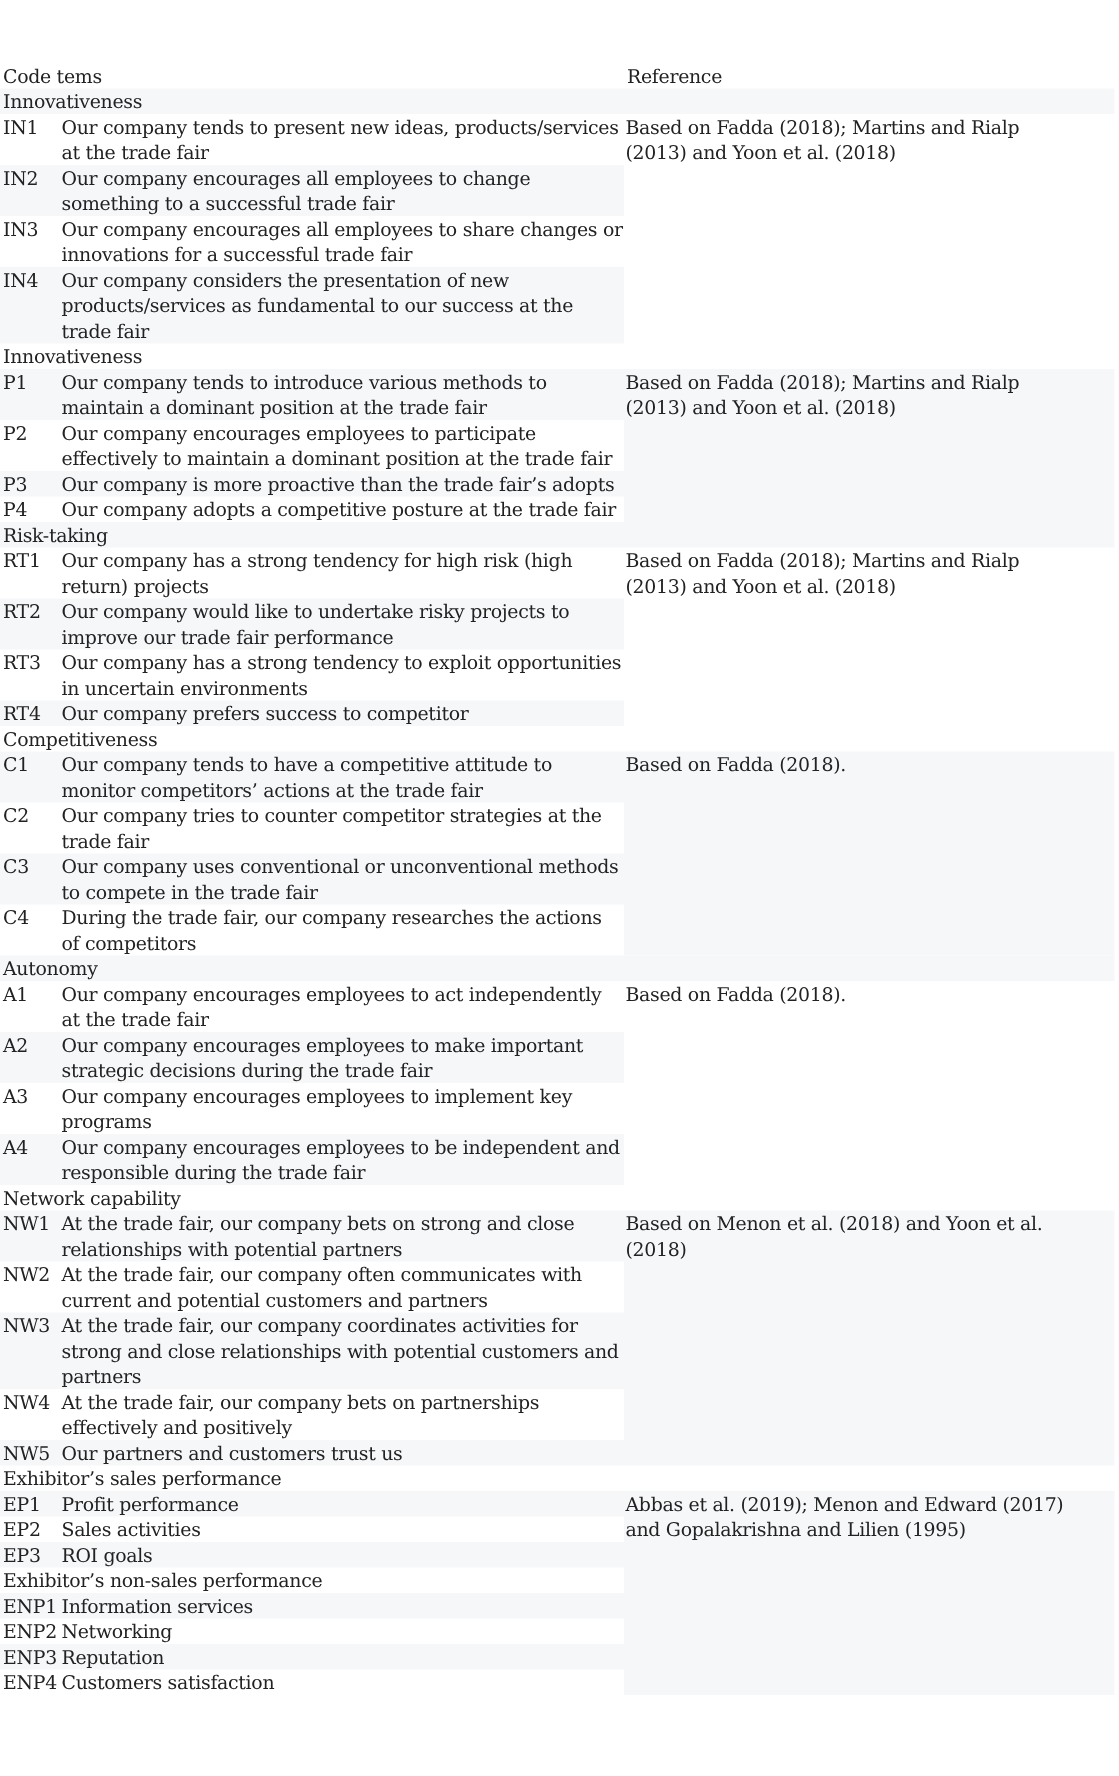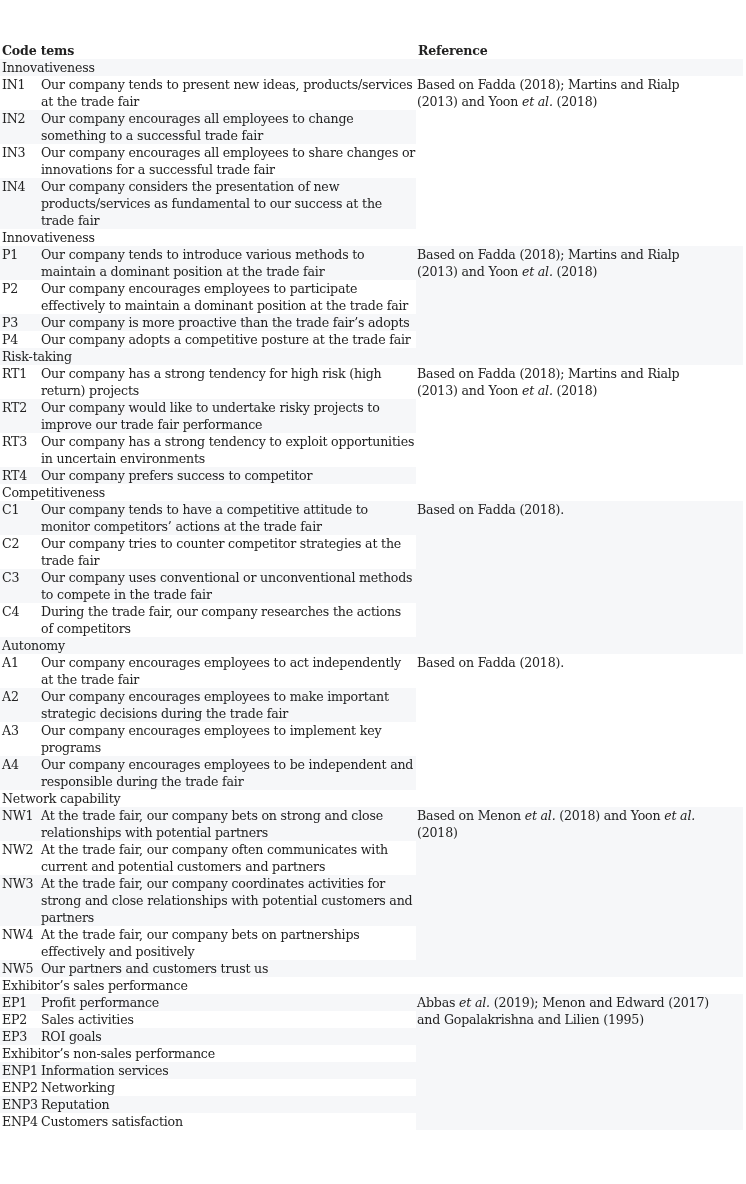--- a/index.html
+++ b/index.html
@@ -14,25 +14,25 @@
       width: 743px;
       table-layout: fixed;
       font-size: 12.6px;
       line-height: 17px;
     }
     col.code { width: 40px; }
     col.item { width: 376px; }
     col.ref  { width: 327px; }
     td, th { padding: 0 0 0 2px; vertical-align: top; text-align: left; letter-spacing: -0.2px; }
     td.item, td.ref { padding-left: 1px; }
-    th { font-weight: bold; height: 17px; }
+    th { font-weight: normal; height: 17px; }
     tr.shade td.code, tr.shade td.item, tr.shade td.group { background: #f6f7f9; }
     td.ref.shade { background: #f6f7f9; }
     td.ref { padding-right: 24px; }
-    .it { font-style: italic; }
+    .it { }
   </style>
 </head>
 <body>
 
 <table>
   <colgroup>
       <col class="code">
       <col class="item">
       <col class="ref">
     </colgroup>

